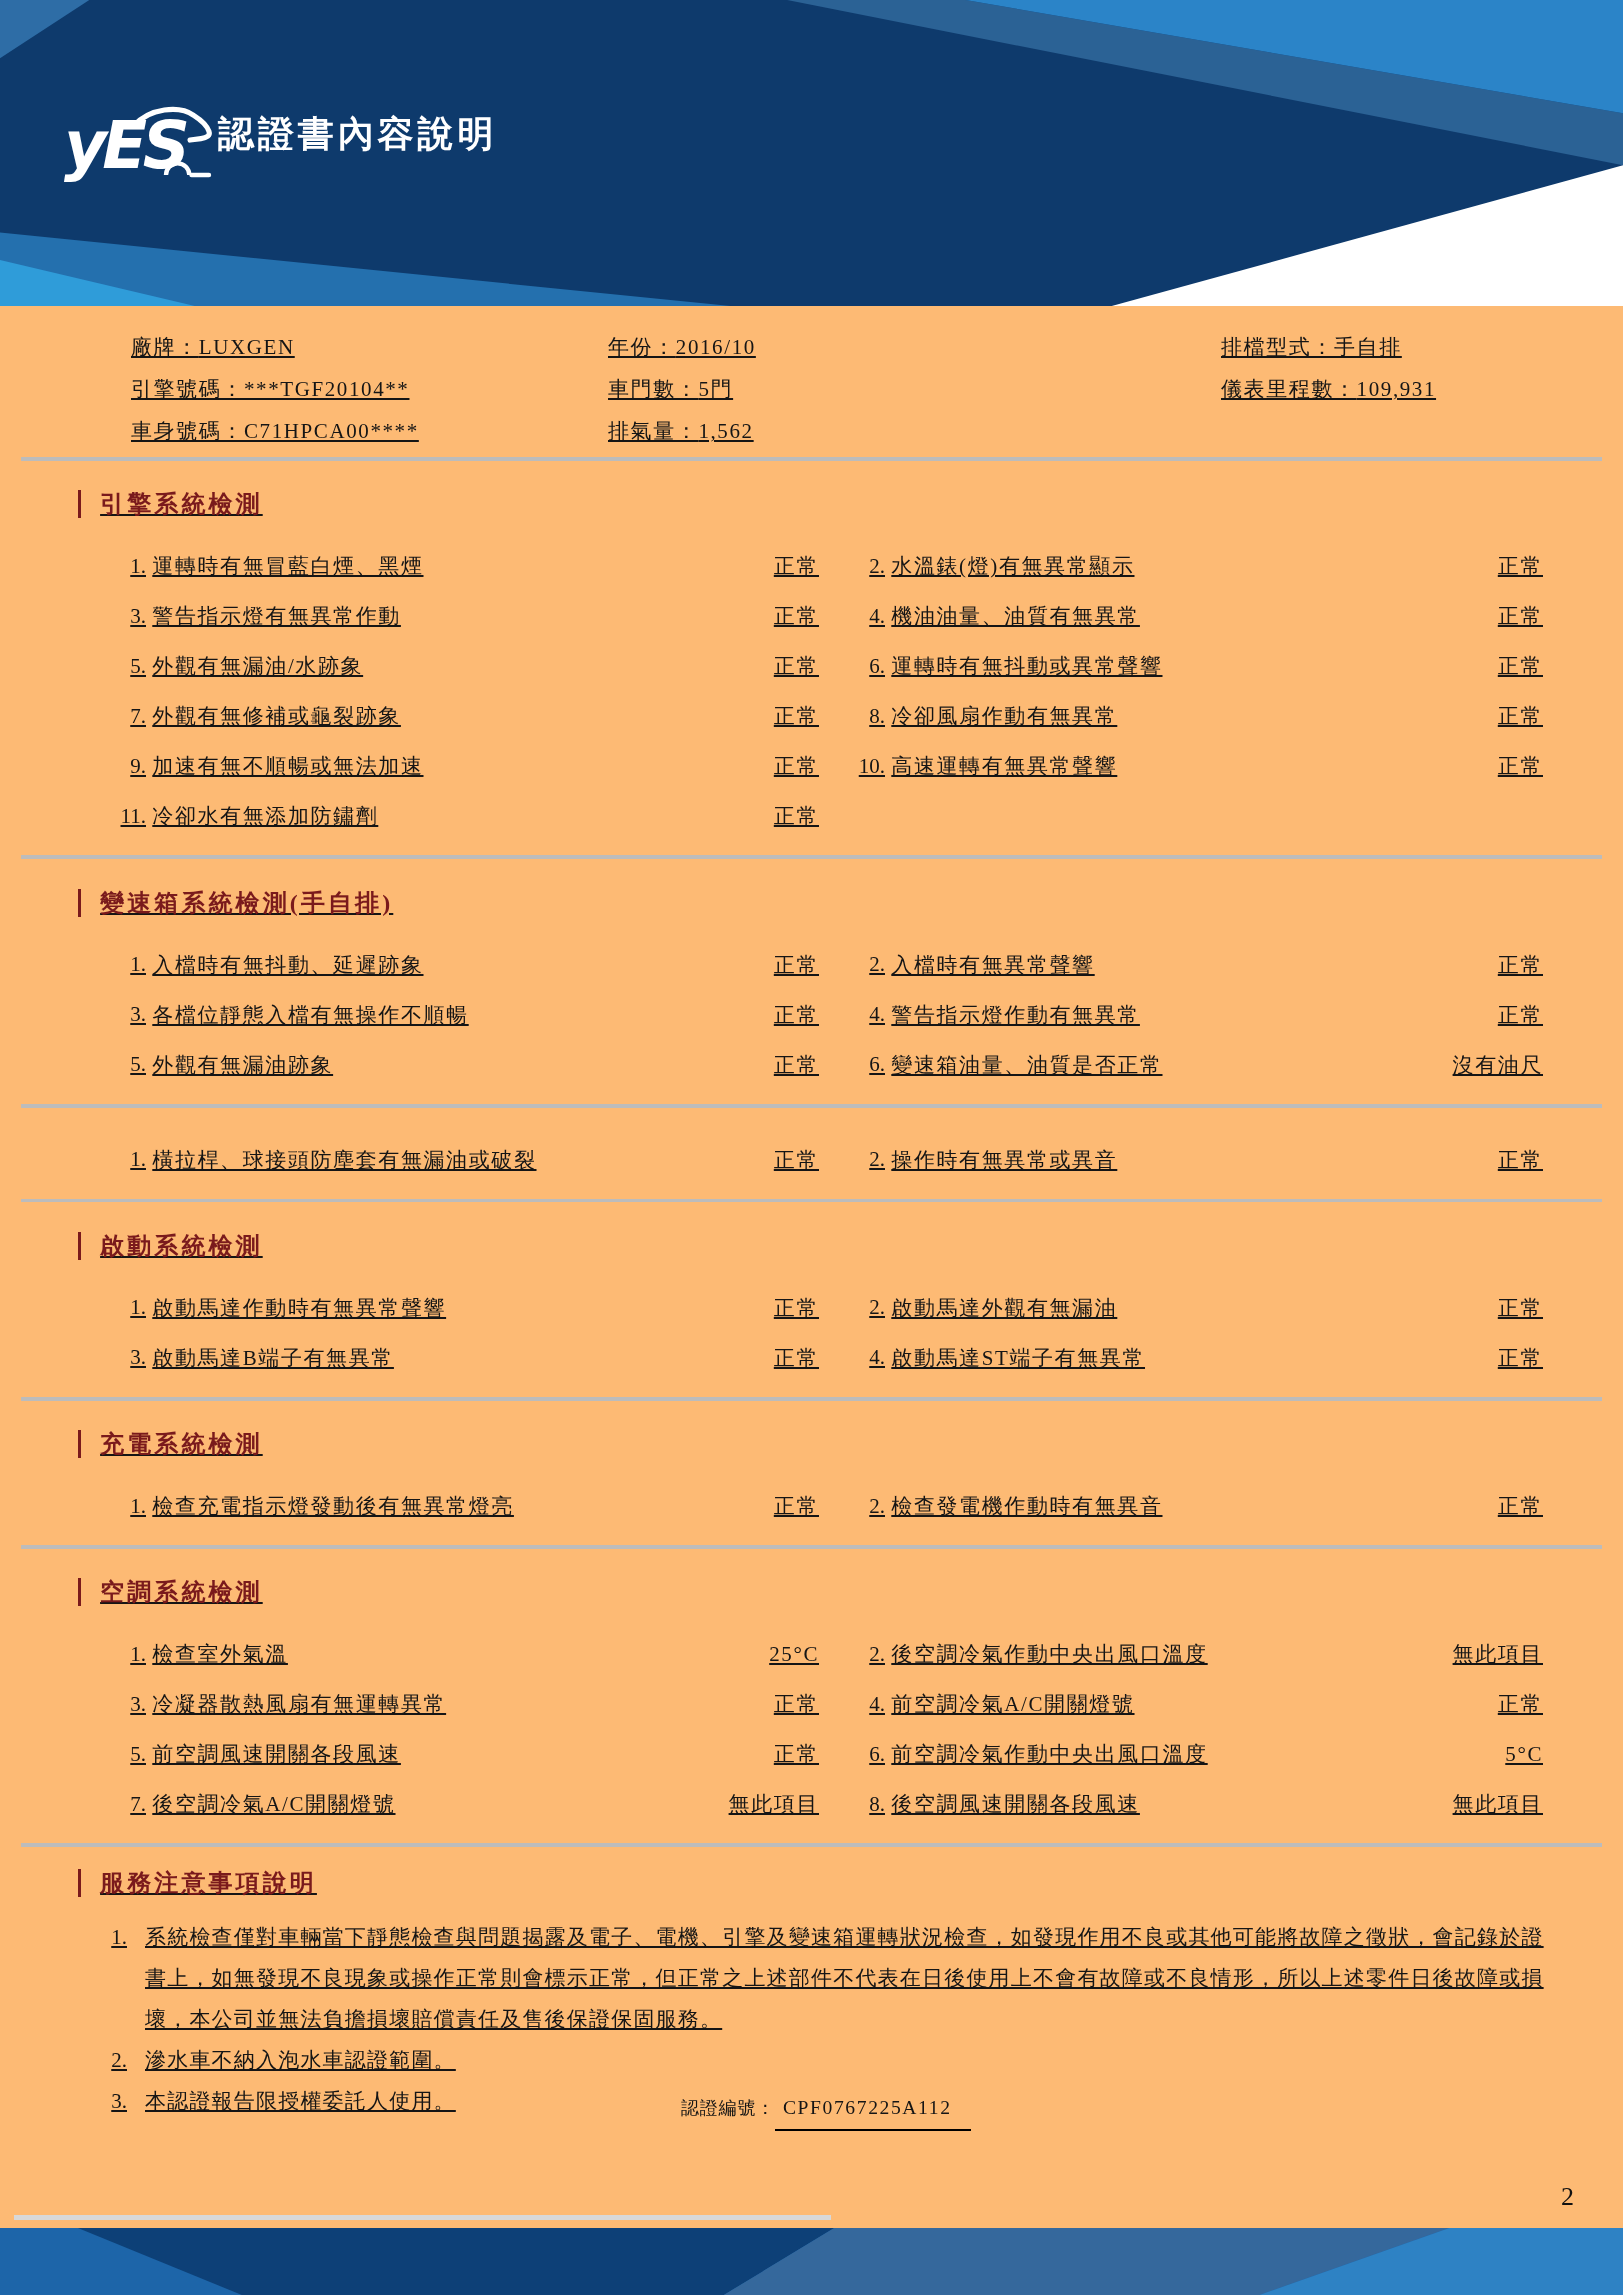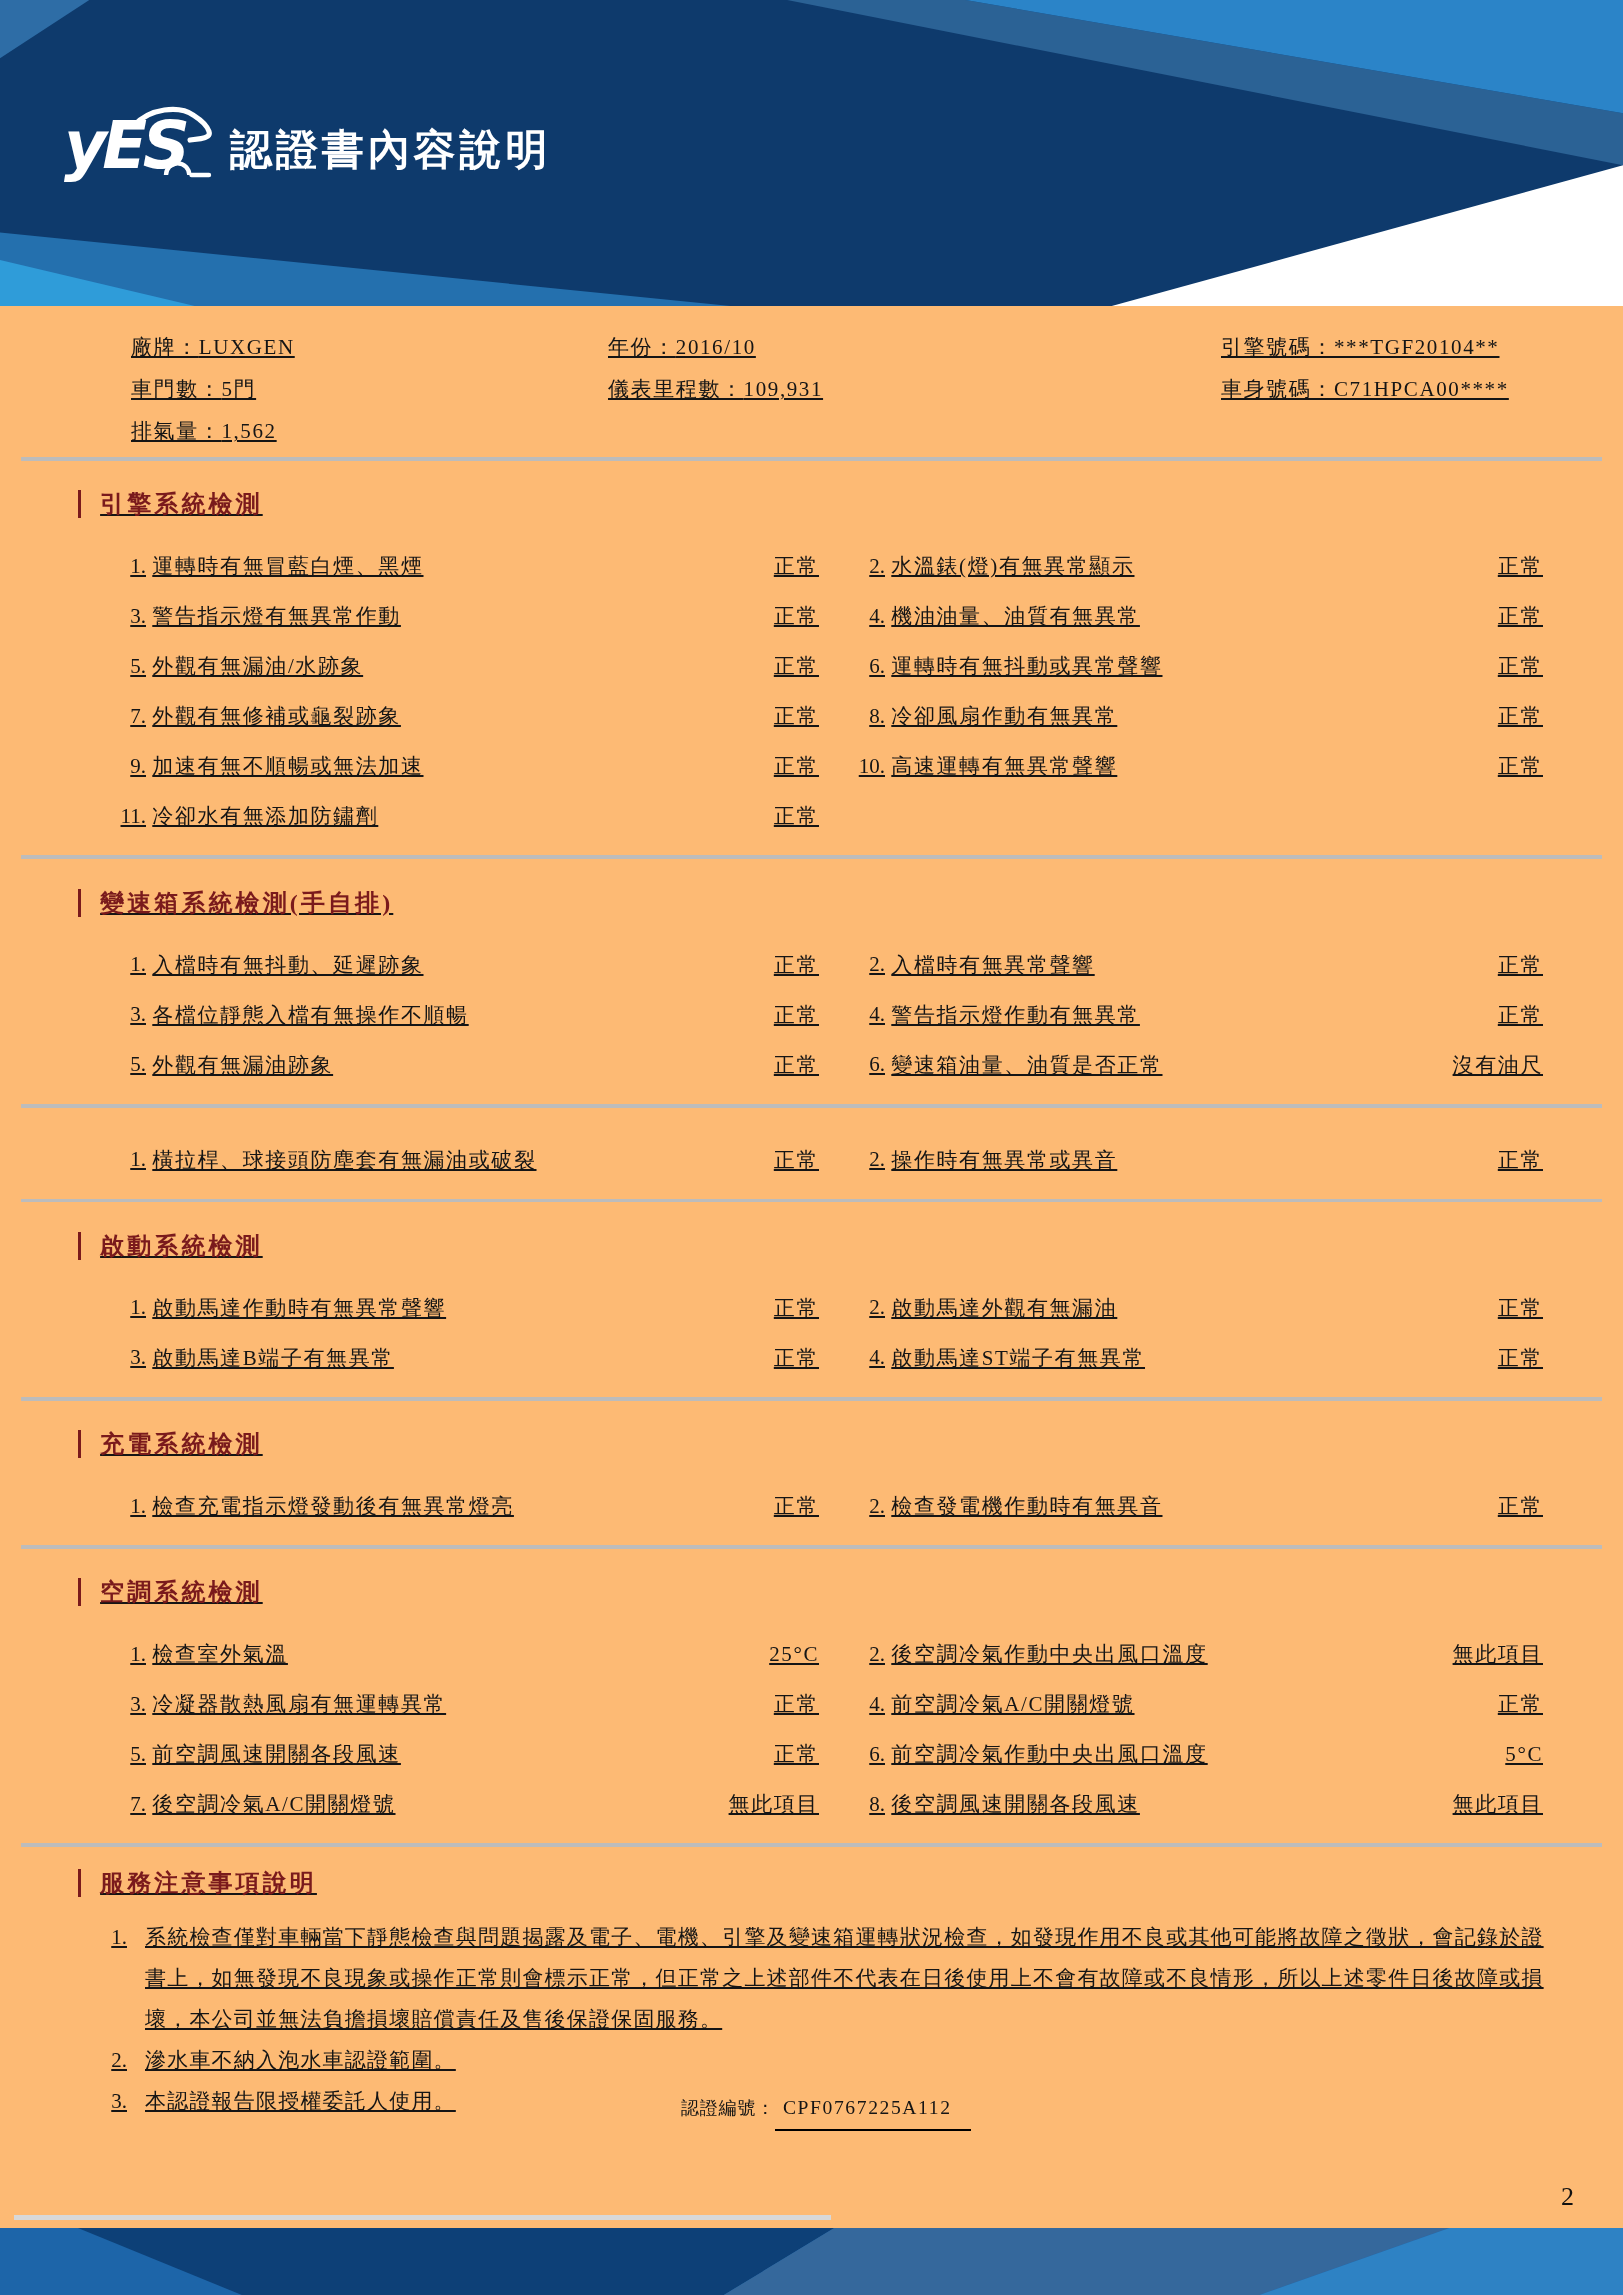--- a/index.html
+++ b/index.html
@@ -9,23 +9,23 @@
   
   .banner{position:absolute;top:0;left:0;width:1623px;height:306px;background:#0e3a6c;overflow:hidden;}
   .banner .shape{position:absolute;inset:0;}
   .sh-a{background:#2e6da6;clip-path:polygon(0 0,5.5% 0,0 19%);}
   .sh-b{background:#2b6295;clip-path:polygon(48.5% 0,59.5% 0,100% 37%,100% 54%);}
   .sh-c{background:#2b84c8;clip-path:polygon(59.5% 0,100% 0,100% 37%);}
   .sh-d{background:#ffffff;clip-path:polygon(100% 54%,100% 100%,68.5% 100%);}
   .sh-e{background:#2470ae;clip-path:polygon(0 76%,45% 100%,0 100%);}
   .sh-f{background:#2f9cd9;clip-path:polygon(0 85%,12% 100%,0 100%);}
   .logo{position:absolute;left:64px;top:99px;width:153px;height:88px;}
-  .banner h1{position:absolute;left:218px;top:110px;margin:12px;color:#ffffff;
+  .banner h1{position:absolute;left:218px;top:110px;margin:0;color:#ffffff;
              font-family:"Liberation Sans","DejaVu Sans",sans-serif;
-             font-size:42px;font-weight:800;letter-spacing:3.9px;}
+             font-size:36px;font-weight:800;letter-spacing:3.9px;}
 
   
   main{position:absolute;top:306px;left:0;width:1623px;padding:0 21px;box-sizing:border-box;text-decoration:underline;}
 
   .info-grid{display:grid;grid-template-columns:477px 613px auto;
              margin:20.4px 31px 0 110px;font-size:21px;line-height:42px;letter-spacing:1.6px;}
   .info-cell{white-space:nowrap;}
 
   .rule{border:none;height:3.9px;background:#bcbcbc;margin:4.7px 0 0 0;}
 
@@ -86,20 +86,23 @@
   <main>
 
     <div class="info-grid" id="vehicle-info">
         <div class="info-cell">
     <span>廠牌：</span><span>LUXGEN</span>
   </div>
         <div class="info-cell">
     <span>年份：</span><span>2016/10</span>
   </div>
         <div class="info-cell">
+    <span>排檔型式：</span><span>手自排</span>
+  </div>
+        <div class="info-cell">
     <span>引擎號碼：</span><span>***TGF20104**</span>
   </div>
         <div class="info-cell">
     <span>車門數：</span><span>5門</span>
   </div>
         <div class="info-cell">
     <span>儀表里程數：</span><span>109,931</span>
   </div>
         <div class="info-cell">
     <span>車身號碼：</span><span>C71HPCA00****</span>

